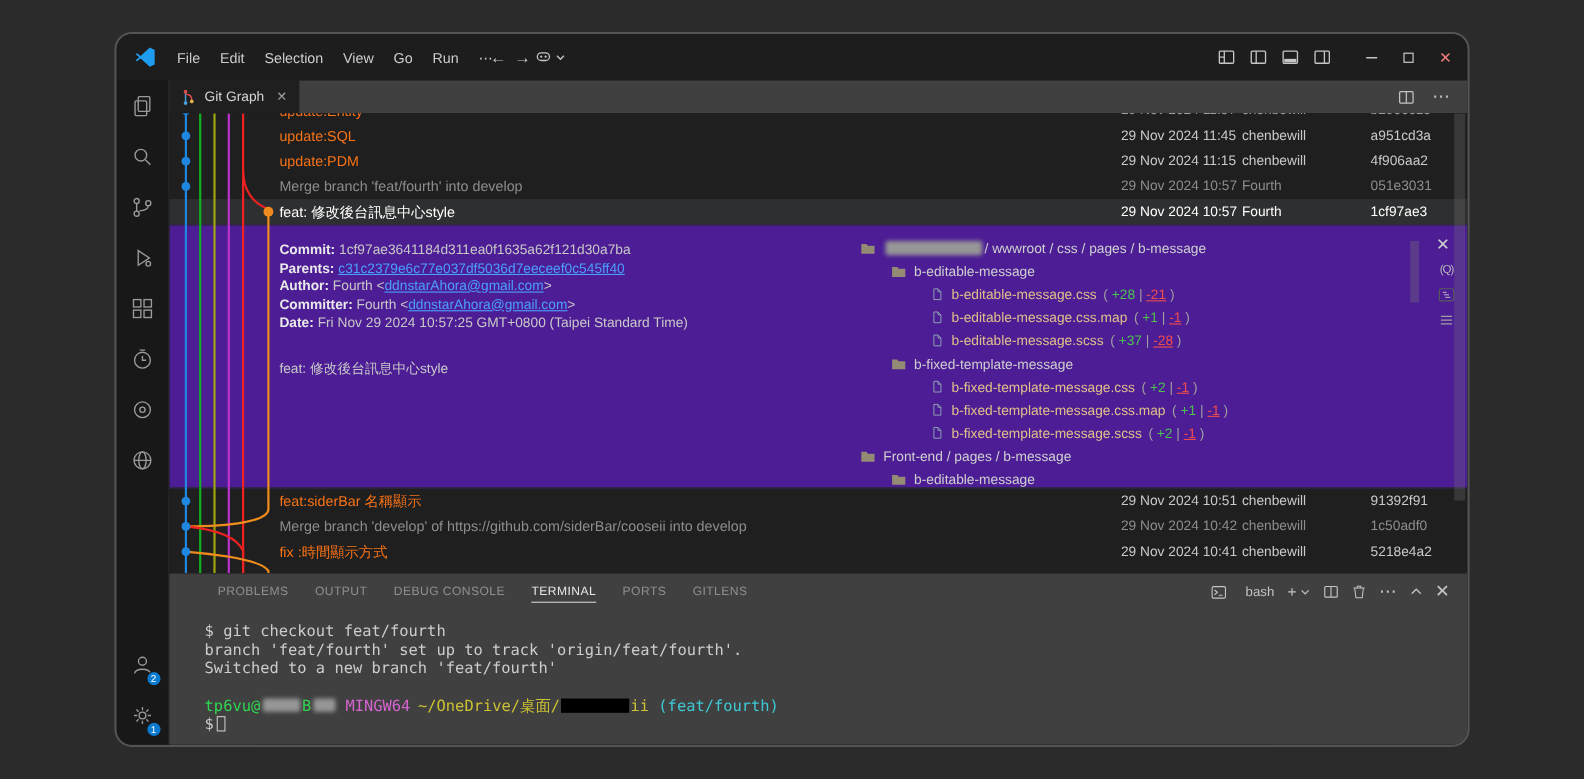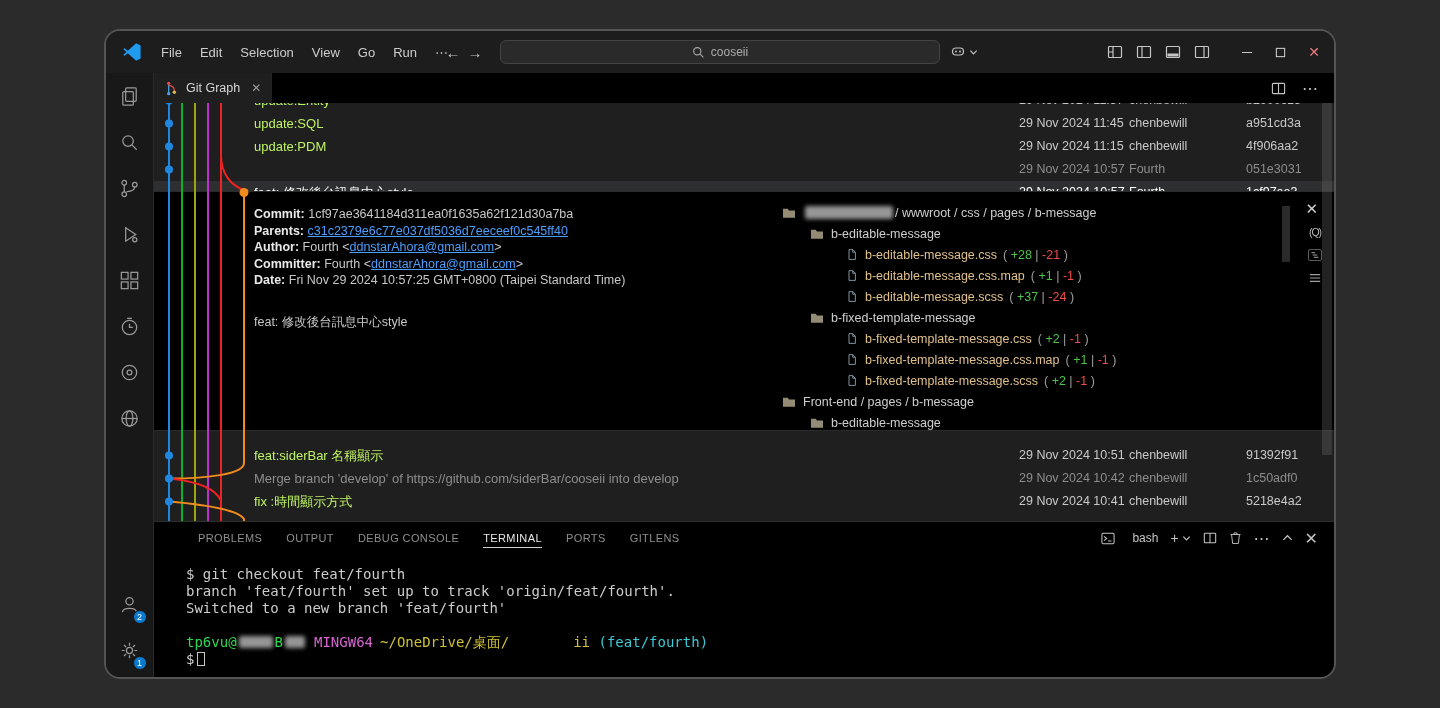--- a/index.html
+++ b/index.html
@@ -34,66 +34,66 @@
              position:relative; color:#9a9a9a; }
   .ab-slot svg { stroke:#9a9a9a; fill:none; stroke-width:1.3; }
   .ab-bottom { margin-top:auto; }
   .ab-badge { position:absolute; right:7px; bottom:3px; width:14px; height:14px; border-radius:50%;
               background:#0a79d0; color:#ffffff; font-size:9px; display:flex; align-items:center;
               justify-content:center; border:1px solid #181818; }
 
   .editor { flex:1; display:flex; flex-direction:column; min-width:0; }
 
   
-  .tabbar { height:30px; background:#000000; display:flex; align-items:center; }
+  .tabbar { height:30px; background:#404040; display:flex; align-items:center; }
   .tab { height:30px; display:flex; align-items:center; gap:7px; padding:0 10px; background:#1f1f1f;
          border-right:1px solid #222222; color:#d6d6d6; font-size:12.5px; }
   .tab-close { color:#9d9d9d; font-size:12px; margin-left:4px; }
   .tab-actions { margin-left:auto; display:flex; align-items:center; gap:16px; padding-right:16px; color:#c3c3c3; }
 
   
   .gitarea { position:relative; height:418px; background:#1f1f1f; overflow:hidden; }
   .gg-svg { position:absolute; left:0; top:0; z-index:5; pointer-events:none; }
   .gg-row { position:absolute; left:0; right:0; height:23px; }
   .gg-row span { position:absolute; top:0; line-height:23px; white-space:nowrap; overflow:hidden; }
-  .gg-msg    { left:100px; width:745px; font-size:13px;  color:#bef264; }
+  .gg-msg    { left:100px; width:745px; font-size:13px;  color:#f97316; }
   .gg-date   { left:865px; width:120px; font-size:12.5px; color:#c9c9c9; }
   .gg-author { left:975px; width:110px; font-size:12.5px; color:#c9c9c9; }
   .gg-hash   { left:1092px; width:80px; font-size:12.5px; color:#c9c9c9; }
   .gg-row.muted span { color:#8d8d8d; }
   .gg-row.selected { background:#2e2f30; }
   .gg-row.selected span { color:#ffffff; }
 
-  .detail { position:absolute; left:0; top:88px; width:100%; height:240px; background:#000000;
+  .detail { position:absolute; left:0; top:101px; width:100%; height:240px; background:#4c1d95;
             border-top:1px solid #2a2a2a; border-bottom:1px solid #2a2a2a; z-index:1; }
   .d-meta { position:absolute; left:100px; top:14px; font-size:12.5px; line-height:16.5px; color:#c8c8c8; }
   .d-meta b { color:#e9e9e9; }
   .d-link { color:#4b9fff; text-decoration:underline; cursor:pointer; }
   .d-commitmsg { position:absolute; left:100px; top:122px; font-size:12.5px; color:#c8c8c8; }
   .d-close { position:absolute; right:16px; top:8px; color:#d0d0d0; font-size:15px; }
   .d-sideicons { position:absolute; right:12px; top:34px; display:flex; flex-direction:column; gap:11px;
                  align-items:center; color:#b9b9b9; }
   .d-q { font-size:10.5px; letter-spacing:-1px; }
   .d-listbox { border:1px solid #5a5a5a; border-radius:2px; padding:1px; }
   .d-scroll { position:absolute; right:44px; top:14px; width:8px; height:56px; background:rgba(121,121,121,.35); }
 
   .d-tree { position:absolute; left:620px; top:10px; width:505px; }
   .t-row { height:21px; display:flex; align-items:center; font-size:12.5px; white-space:nowrap; }
   .t-row.d0 { padding-left:8px; } .t-row.d1 { padding-left:36px; } .t-row.d2 { padding-left:72px; }
   .t-row svg { margin-right:7px; flex:none; }
   .t-folder-label { color:#cfcfcf; }
   .t-file-label { color:#e0c08a; }
   .t-stats { margin-left:6px; white-space:pre; }
-  .t-punct { color:#9f9f9f; } .t-adds { color:#4dc24d; } .t-dels { color:#f14c4c; }
+  .t-punct { color:#9f9f9f; } .t-adds { color:#4dc24d; } .t-dels { color:#f14c4c;text-decoration:underline; }
 
   .gg-scroll { position:absolute; right:2px; top:0; width:10px; height:352px;
                background:rgba(121,121,121,.28); z-index:6; }
 
   
-  .panel { flex:1; background:#000000; border-top:1px solid #2e2e2e; position:relative; }
+  .panel { flex:1; background:#404040; border-top:1px solid #2e2e2e; position:relative; }
   .panel-tabs { height:32px; display:flex; align-items:center; padding-left:44px; }
   .ptab { font-size:11px; letter-spacing:.4px; color:#8f8f8f; margin-right:24px; height:32px;
           line-height:32px; position:relative; }
   .ptab.active { color:#e7e7e7; }
   .ptab.active::after { content:""; position:absolute; left:0; right:0; bottom:6px; height:1px; background:#d0d0d0; }
   .panel-actions { position:absolute; right:16px; top:0; height:32px; display:flex; align-items:center;
                    gap:12px; color:#c4c4c4; }
   .pa-bash { display:flex; align-items:center; gap:17px; font-size:12px; }
   .pa-plusgrp { display:flex; align-items:center; gap:3px; }
   .pa-txt { font-size:14px; line-height:14px; }
@@ -125,27 +125,20 @@
       <span class="menu-item">Selection</span>
       <span class="menu-item">View</span>
       <span class="menu-item">Go</span>
       <span class="menu-item">Run</span>
       <span class="menu-item">⋯</span>
     </div>
 
     <div class="tb-center">
       <span class="nav-arrow">←</span>
       <span class="nav-arrow">→</span>
-      <div class="searchbox">
-        <svg width="13" height="13" viewBox="0 0 16 16">
-          <circle cx="6.5" cy="6.5" r="4.5" fill="none" stroke="#ababab" stroke-width="1.4"></circle>
-          <path d="M10 10 L14 14" stroke="#ababab" stroke-width="1.4"></path>
-        </svg>
-        <span>cooseii</span>
-      </div>
       <div class="copilot">
         <svg width="16" height="16" viewBox="0 0 16 16">
           <rect x="2.5" y="4" width="11" height="7" rx="3.5" fill="none" stroke="#c5c5c5" stroke-width="1.2"></rect>
           <circle cx="6" cy="7.5" r="1" fill="#c5c5c5"></circle>
             <circle cx="10" cy="7.5" r="1" fill="#c5c5c5"></circle>
         </svg>
         <svg width="9" height="9" viewBox="0 0 10 10">
           <path d="M1.5 3 L5 6.5 L8.5 3" fill="none" stroke="#c5c5c5" stroke-width="1.3"></path>
         </svg>
       </div>
@@ -311,20 +304,21 @@
           <span class="gg-author">chenbewill</span>
           <span class="gg-hash">a951cd3a</span>
         </div>
         <div class="gg-row" style="top:32px">
           <span class="gg-msg">update:PDM</span>
           <span class="gg-date">29 Nov 2024 11:15</span>
           <span class="gg-author">chenbewill</span>
           <span class="gg-hash">4f906aa2</span>
         </div>
         <div class="gg-row muted" style="top:55px">
+          <span class="gg-msg">Merge branch 'feat/fourth' into develop</span>
           <span class="gg-date">29 Nov 2024 10:57</span>
           <span class="gg-author">Fourth</span>
           <span class="gg-hash">051e3031</span>
         </div>
         <div class="gg-row selected" style="top:78px">
           <span class="gg-msg">feat: 修改後台訊息中心style</span>
           <span class="gg-date">29 Nov 2024 10:57</span>
           <span class="gg-author">Fourth</span>
           <span class="gg-hash">1cf97ae3</span>
         </div>
@@ -365,21 +359,21 @@
                   <path d="M4 1.5 H9 L12.5 5 V14.5 H4 Z M9 1.5 V5 H12.5" fill="none" stroke="#8fa1b3" stroke-width="1.2"></path>
                 </svg>
               <span class="t-file-label">b-editable-message.css.map</span>
               <span class="t-stats"><span class="t-punct">( </span><span class="t-adds">+1</span><span class="t-punct"> | </span><span class="t-dels">-1</span><span class="t-punct"> )</span></span>
             </div>
             <div class="t-row d2">
               <svg width="12" height="13" viewBox="0 0 16 16">
                   <path d="M4 1.5 H9 L12.5 5 V14.5 H4 Z M9 1.5 V5 H12.5" fill="none" stroke="#8fa1b3" stroke-width="1.2"></path>
                 </svg>
               <span class="t-file-label">b-editable-message.scss</span>
-              <span class="t-stats"><span class="t-punct">( </span><span class="t-adds">+37</span><span class="t-punct"> | </span><span class="t-dels">-24</span><span class="t-punct"> )</span></span>
+              <span class="t-stats"><span class="t-punct">( </span><span class="t-adds">+37</span><span class="t-punct"> | </span><span class="t-dels">-28</span><span class="t-punct"> )</span></span>
             </div>
             <div class="t-row d1">
               <svg width="14" height="12" viewBox="0 0 16 14">
                   <path d="M1 2 H6.5 L8 4 H15 V12.5 H1 Z" fill="#948b74"></path>
                 </svg>
               <span class="t-folder-label">b-fixed-template-message</span>
             </div>
             <div class="t-row d2">
               <svg width="12" height="13" viewBox="0 0 16 16">
                   <path d="M4 1.5 H9 L12.5 5 V14.5 H4 Z M9 1.5 V5 H12.5" fill="none" stroke="#8fa1b3" stroke-width="1.2"></path>

